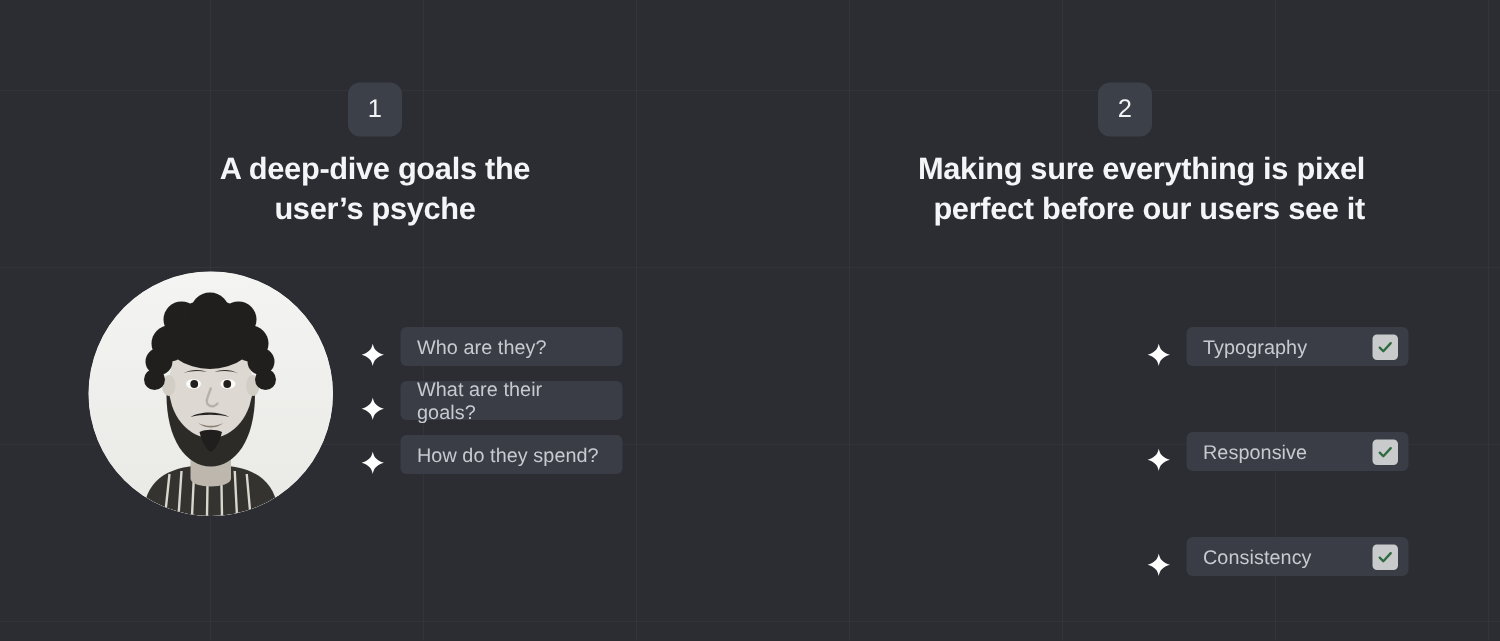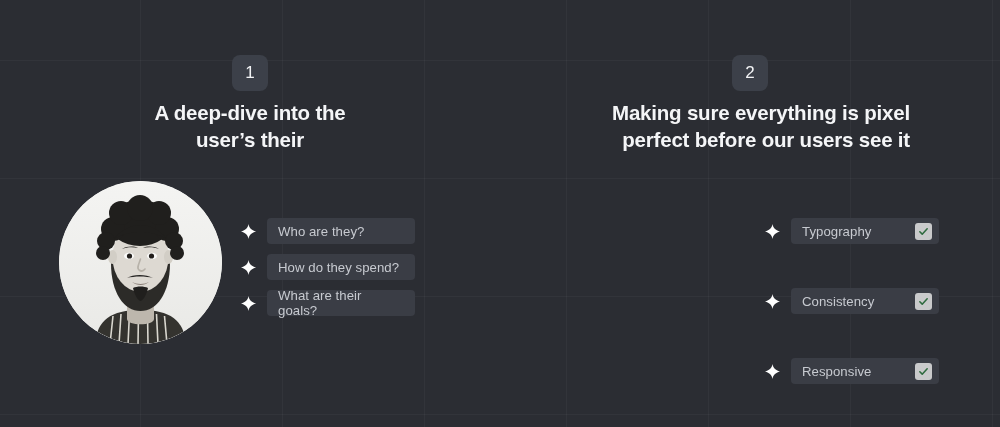--- a/index.html
+++ b/index.html
@@ -39,21 +39,21 @@
     font-size:20.5px; font-weight:700; line-height:1.32;
     letter-spacing:-0.2px;
   }
   .col1 .heading{ padding:0 130px; }
   .col2 .heading{ padding:0 90px;text-align:right; }
 
   
   .chip-list{ position:absolute; top:218px; display:flex; flex-direction:column; gap:10px; }
   .col1 .chip-list{ left:241px; }
   .col2 .chip-list{ left:265px;gap:44px; }
-  .chip-row{ display:flex; align-items:center; gap:11px; }
+  .chip-row{ display:flex; align-items:flex-end; gap:11px; }
   .spark{ width:15px; height:15px; flex:0 0 15px; display:block; }
   .chip{
     background:#3a3d45; border-radius:4px;
     height:26px; display:flex; align-items:center;
     padding:0 11px; color:#c7cad0; font-size:13.2px; letter-spacing:.05px;
   }
   .col1 .chip{ width:148px; }
   .col2 .chip{ width:148px; justify-content:space-between; padding-right:7px; }
   .cbox{
     width:17px; height:17px; flex:0 0 17px; background:#c9cacb;
@@ -72,21 +72,21 @@
 <body>
 
 <div id="grid-bg"></div>
 
 <div id="stage">
 
   <section class="column col1">
 
     <div class="badge">1</div>
 
-    <h2 class="heading">A deep-dive into the user’s their</h2>
+    <h2 class="heading">A deep-dive goals the user’s psyche</h2>
 
     <div class="avatar">
       <svg viewBox="0 0 163 163" xmlns="http://www.w3.org/2000/svg" aria-hidden="true">
         <defs>
           <clipPath id="circ">
               <circle cx="81.5" cy="81.5" r="81.5"></circle>
             </clipPath>
           <linearGradient id="bgg" x1="0" y1="0" x2="0" y2="1">
             <stop offset="0" stop-color="#f4f4f2"></stop>
               <stop offset="1" stop-color="#e9e9e6"></stop>
@@ -151,29 +151,29 @@
             </svg>
         </span>
         <span class="chip">Who are they?</span>
       </div>
       <div class="chip-row">
         <span class="spark">
           <svg viewBox="0 0 15 15">
               <path d="M7.5 0c.7 4 2.8 6.1 7.5 7.5-4.7 1.4-6.8 3.5-7.5 7.5C6.8 11 4.7 8.9 0 7.5 4.7 6.1 6.8 4 7.5 0z" fill="#ffffff"></path>
             </svg>
         </span>
+        <span class="chip">What are their goals?</span>
+      </div>
+      <div class="chip-row">
+        <span class="spark">
+          <svg viewBox="0 0 15 15">
+              <path d="M7.5 0c.7 4 2.8 6.1 7.5 7.5-4.7 1.4-6.8 3.5-7.5 7.5C6.8 11 4.7 8.9 0 7.5 4.7 6.1 6.8 4 7.5 0z" fill="#ffffff"></path>
+            </svg>
+        </span>
         <span class="chip">How do they spend?</span>
-      </div>
-      <div class="chip-row">
-        <span class="spark">
-          <svg viewBox="0 0 15 15">
-              <path d="M7.5 0c.7 4 2.8 6.1 7.5 7.5-4.7 1.4-6.8 3.5-7.5 7.5C6.8 11 4.7 8.9 0 7.5 4.7 6.1 6.8 4 7.5 0z" fill="#ffffff"></path>
-            </svg>
-        </span>
-        <span class="chip">What are their goals?</span>
       </div>
     </div>
   </section>
 
   <section class="column col2">
 
     <div class="badge">2</div>
 
     <h2 class="heading">Making sure everything is pixel perfect before our users see it</h2>
 
@@ -193,39 +193,39 @@
           </span>
         </span>
       </div>
       <div class="chip-row">
         <span class="spark">
           <svg viewBox="0 0 15 15">
               <path d="M7.5 0c.7 4 2.8 6.1 7.5 7.5-4.7 1.4-6.8 3.5-7.5 7.5C6.8 11 4.7 8.9 0 7.5 4.7 6.1 6.8 4 7.5 0z" fill="#ffffff"></path>
             </svg>
         </span>
         <span class="chip">
+          <span>Responsive</span>
+          <span class="cbox">
+            <svg width="11" height="11" viewBox="0 0 12 12">
+                <path d="M2 6.3l2.6 2.6L10 3" fill="none" stroke="#2f6b3f" stroke-width="1.7" stroke-linecap="round" stroke-linejoin="round"></path>
+              </svg>
+          </span>
+        </span>
+      </div>
+      <div class="chip-row">
+        <span class="spark">
+          <svg viewBox="0 0 15 15">
+              <path d="M7.5 0c.7 4 2.8 6.1 7.5 7.5-4.7 1.4-6.8 3.5-7.5 7.5C6.8 11 4.7 8.9 0 7.5 4.7 6.1 6.8 4 7.5 0z" fill="#ffffff"></path>
+            </svg>
+        </span>
+        <span class="chip">
           <span>Consistency</span>
           <span class="cbox">
             <svg width="11" height="11" viewBox="0 0 12 12">
                 <path d="M2 6.3l2.6 2.6L10 3" fill="none" stroke="#2f6b3f" stroke-width="1.7" stroke-linecap="round" stroke-linejoin="round"></path>
               </svg>
           </span>
         </span>
       </div>
-      <div class="chip-row">
-        <span class="spark">
-          <svg viewBox="0 0 15 15">
-              <path d="M7.5 0c.7 4 2.8 6.1 7.5 7.5-4.7 1.4-6.8 3.5-7.5 7.5C6.8 11 4.7 8.9 0 7.5 4.7 6.1 6.8 4 7.5 0z" fill="#ffffff"></path>
-            </svg>
-        </span>
-        <span class="chip">
-          <span>Responsive</span>
-          <span class="cbox">
-            <svg width="11" height="11" viewBox="0 0 12 12">
-                <path d="M2 6.3l2.6 2.6L10 3" fill="none" stroke="#2f6b3f" stroke-width="1.7" stroke-linecap="round" stroke-linejoin="round"></path>
-              </svg>
-          </span>
-        </span>
-      </div>
     </div>
   </section>
 
 </div>
 
 </body></html>

